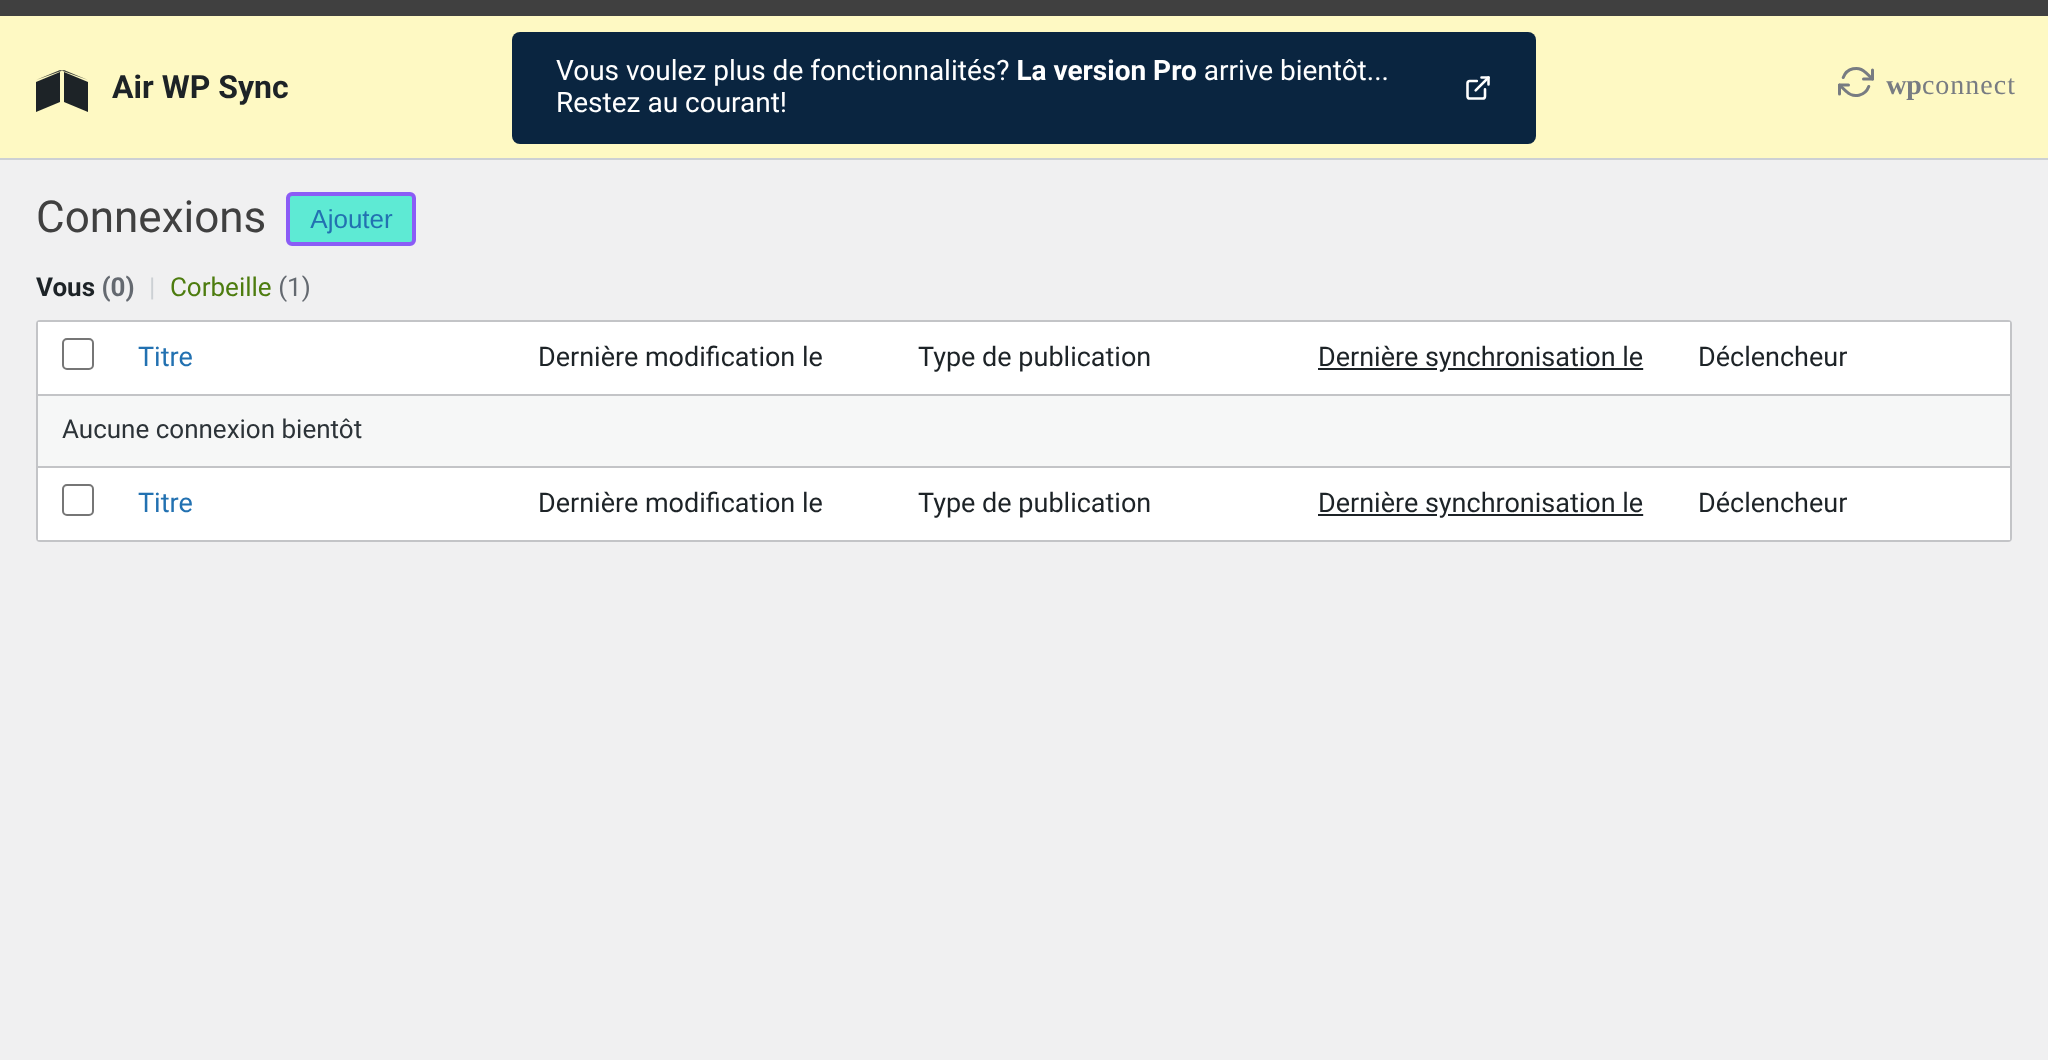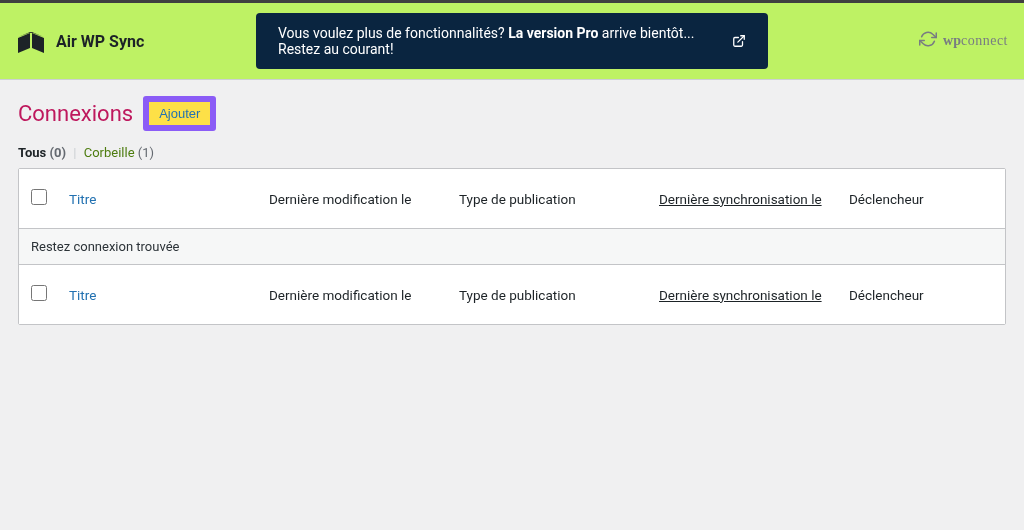--- a/index.html
+++ b/index.html
@@ -5,22 +5,22 @@
 * { margin: 0; padding: 0; box-sizing: border-box; }
 body {
   font-family: -apple-system, BlinkMacSystemFont, "Segoe UI", Roboto, Helvetica, Arial, sans-serif;
   background: #f0f0f1;
   width: 1024px;
   height: 530px;
   overflow: hidden;
   color: #1d2327;
 }
 .top-bar {
-  background: #bef264;
-  border-top: 3px solid #404040;
+  background: #fef9c3;
+  border-top: 8px solid #404040;
   border-bottom: 1px solid #ccd0d4;
   height: 80px;
   display: flex;
   align-items: center;
   padding: 0 16px;
   position: relative;
 }
 .brand {
   display: flex;
   align-items: center;
@@ -67,26 +67,26 @@
 }
 .page-head {
   display: flex;
   align-items: center;
   gap: 10px;
   margin-bottom: 14px;
 }
 .page-title {
   font-size: 22px;
   font-weight: 400;
-  color: #be185d;
+  color: #404040;
 }
 .add-btn {
-  border: 6px solid #8b5cf6;
+  border: 2px solid #8b5cf6;
   color: #2271b1;
-  background: #fde047;
+  background: #5eead4;
   padding: 4px 10px;
   font-size: 13px;
   border-radius: 3px;
   cursor: pointer;
 }
 .subsub {
   font-size: 13px;
   margin-bottom: 8px;
   color: #50575e;
 }
@@ -102,21 +102,21 @@
 }
 .row {
   display: flex;
   align-items: center;
   border-bottom: 1px solid #c3c4c7;
   font-size: 13.5px;
 }
 .row:last-child { border-bottom: none; }
 .row.header, .row.footer { background: #fff; }
 .row.empty { background: #f6f7f7; padding: 10px 12px; color: #2c3338; font-size: 13px; }
-.cell { padding: 20px 10px; }
+.cell { padding: 8px 10px; }
 .cell.cb { width: 40px; text-align: center; }
 .cell.title { width: 200px; color: #2271b1; cursor: pointer; }
 .cell.modified { width: 190px; }
 .cell.pubtype { width: 200px; }
 .cell.sync { width: 190px; text-decoration: underline; }
 .cell.trigger { width: 160px; }
 .row.header .cell, .row.footer .cell { color: #1d2327; font-weight: 400; }
 .row.header .cell.title, .row.footer .cell.title { color: #2271b1; }
 input[type="checkbox"] {
   width: 16px;
@@ -170,21 +170,21 @@
 </div>
 
 <div class="content">
   <div class="page-head">
     <h1 class="page-title">Connexions</h1>
     <button class="add-btn">Ajouter</button>
   </div>
 
   <div class="subsub">
     <span class="current">
-      <span>Tous</span>
+      <span>Vous</span>
       <span class="count">(0)</span>
     </span>
     <span class="sep">|</span>
     <span>
       <span class="link">Corbeille</span>
       <span class="count">(1)</span>
     </span>
   </div>
 
   <div class="list-table">
@@ -193,21 +193,21 @@
         <input type="checkbox" style="">
       </div>
       <div class="cell title">Titre</div>
       <div class="cell modified">Dernière modification le</div>
       <div class="cell pubtype">Type de publication</div>
       <div class="cell sync">Dernière synchronisation le</div>
       <div class="cell trigger">Déclencheur</div>
     </div>
 
     <div class="row empty">
-      <span>Restez connexion trouvée</span>
+      <span>Aucune connexion bientôt</span>
     </div>
 
     <div class="row footer">
       <div class="cell cb">
         <input type="checkbox" style="">
       </div>
       <div class="cell title">Titre</div>
       <div class="cell modified">Dernière modification le</div>
       <div class="cell pubtype">Type de publication</div>
       <div class="cell sync">Dernière synchronisation le</div>

